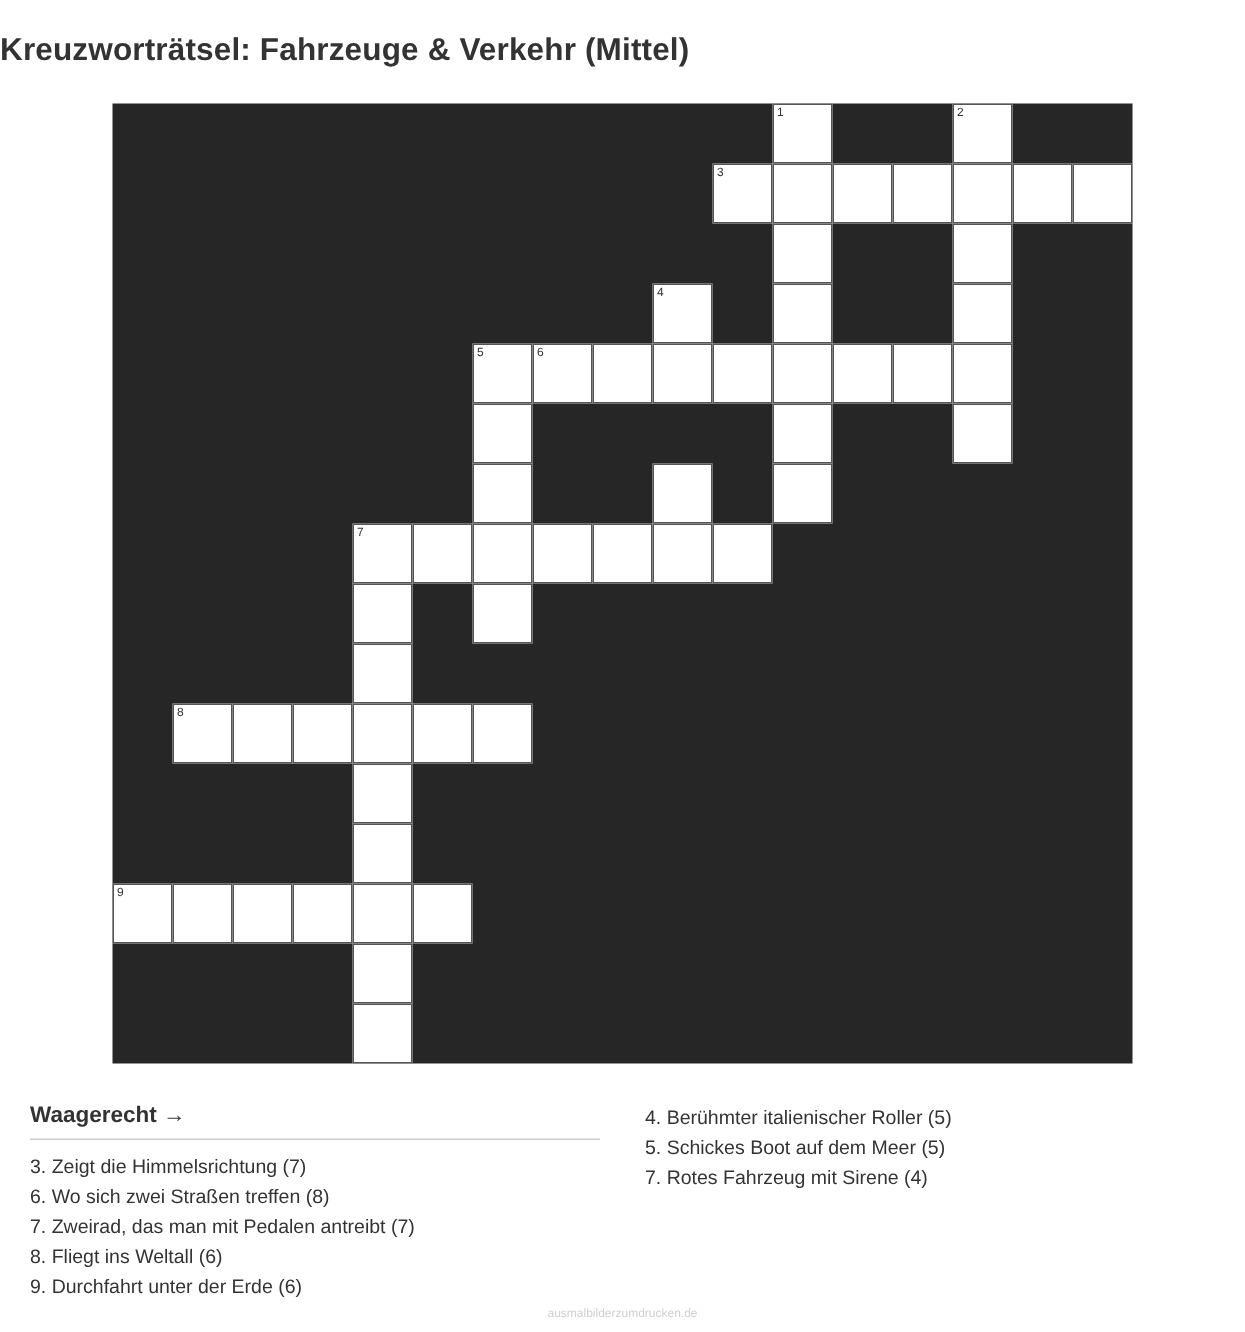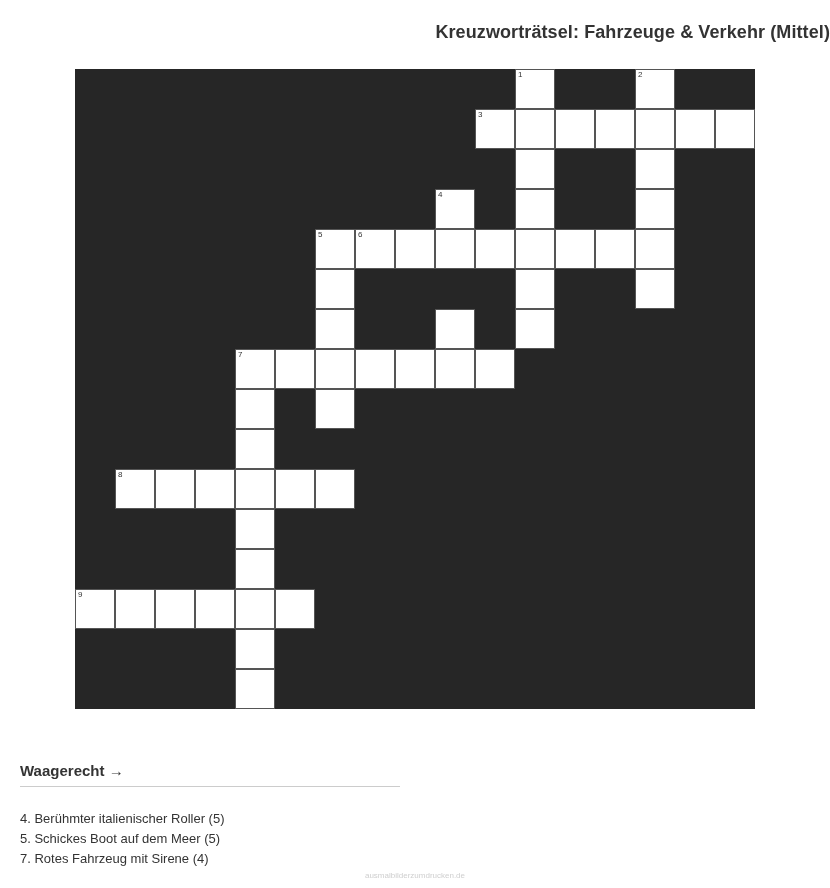--- a/index.html
+++ b/index.html
@@ -15,22 +15,22 @@
     position: relative;
     overflow: hidden;
   }
   .page {
     width: 830px;
     height: 888px;
     position: relative;
     box-sizing: border-box;
   }
   .title {
-    text-align: right;
-    font-size: 18px;
+    text-align: left;
+    font-size: 21px;
     font-weight: bold;
     color: #333333;
     padding-top: 22px;
     letter-spacing: 0.1px;
   }
   .grid-wrap {
     position: absolute;
     left: 75px;
     top: 69px;
     width: 680px;
@@ -54,26 +54,25 @@
     position: absolute;
     left: 2px;
     top: 0px;
     font-size: 8px;
     line-height: 10px;
     color: #333333;
     font-family: "Liberation Sans", sans-serif;
   }
   .clues {
     position: absolute;
-    top: 762px;
+    top: 735px;
     left: 20px;
     width: 790px;
     display: flex;
-    flex-direction: column;
-    gap: 14px;
+    gap: 30px;
   }
   .clue-col {
     width: 380px;
   }
   .clue-head {
     font-size: 15px;
     font-weight: bold;
     color: #333333;
     border-bottom: 1px solid #cccccc;
     padding-bottom: 7px;
@@ -177,20 +176,27 @@
         <div class="cell" style="left: 160px; top: 520px;"></div>
         <div class="cell" style="left: 200px; top: 520px;"></div>
         <div class="cell" style="left: 160px; top: 560px;"></div>
         <div class="cell" style="left: 160px; top: 600px;"></div>
       </div>
   </div>
 
   <div class="clues">
     <div class="clue-col">
       <div class="clue-head">Waagerecht →</div>
+      <div id="across-list">
+          <div class="clue-item">3. Zeigt die Himmelsrichtung (7)</div>
+          <div class="clue-item">6. Wo sich zwei Straßen treffen (8)</div>
+          <div class="clue-item">7. Zweirad, das man mit Pedalen antreibt (7)</div>
+          <div class="clue-item">8. Fliegt ins Weltall (6)</div>
+          <div class="clue-item">9. Durchfahrt unter der Erde (6)</div>
+        </div>
     </div>
     <div class="clue-col">
       <div id="down-list">
           <div class="clue-item">4. Berühmter italienischer Roller (5)</div>
           <div class="clue-item">5. Schickes Boot auf dem Meer (5)</div>
           <div class="clue-item">7. Rotes Fahrzeug mit Sirene (4)</div>
         </div>
     </div>
   </div>
 

